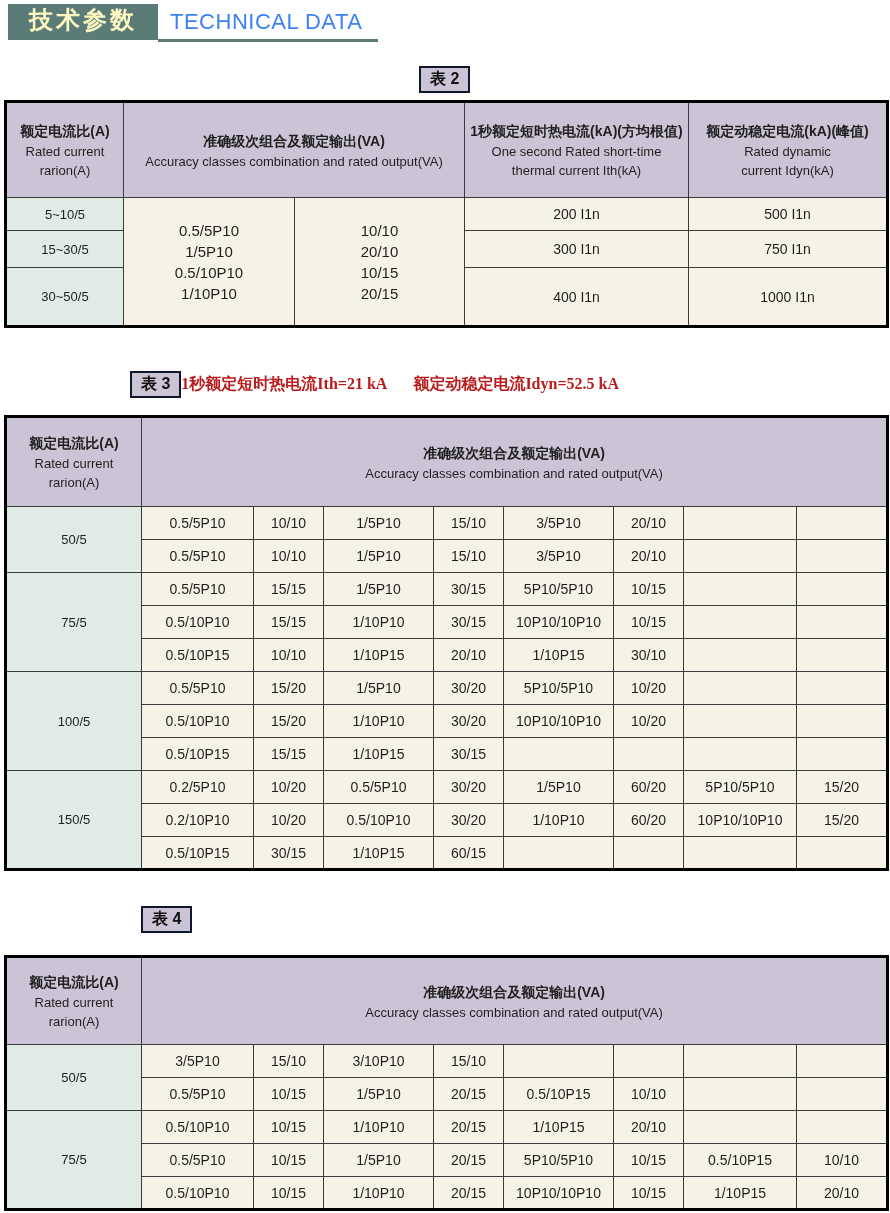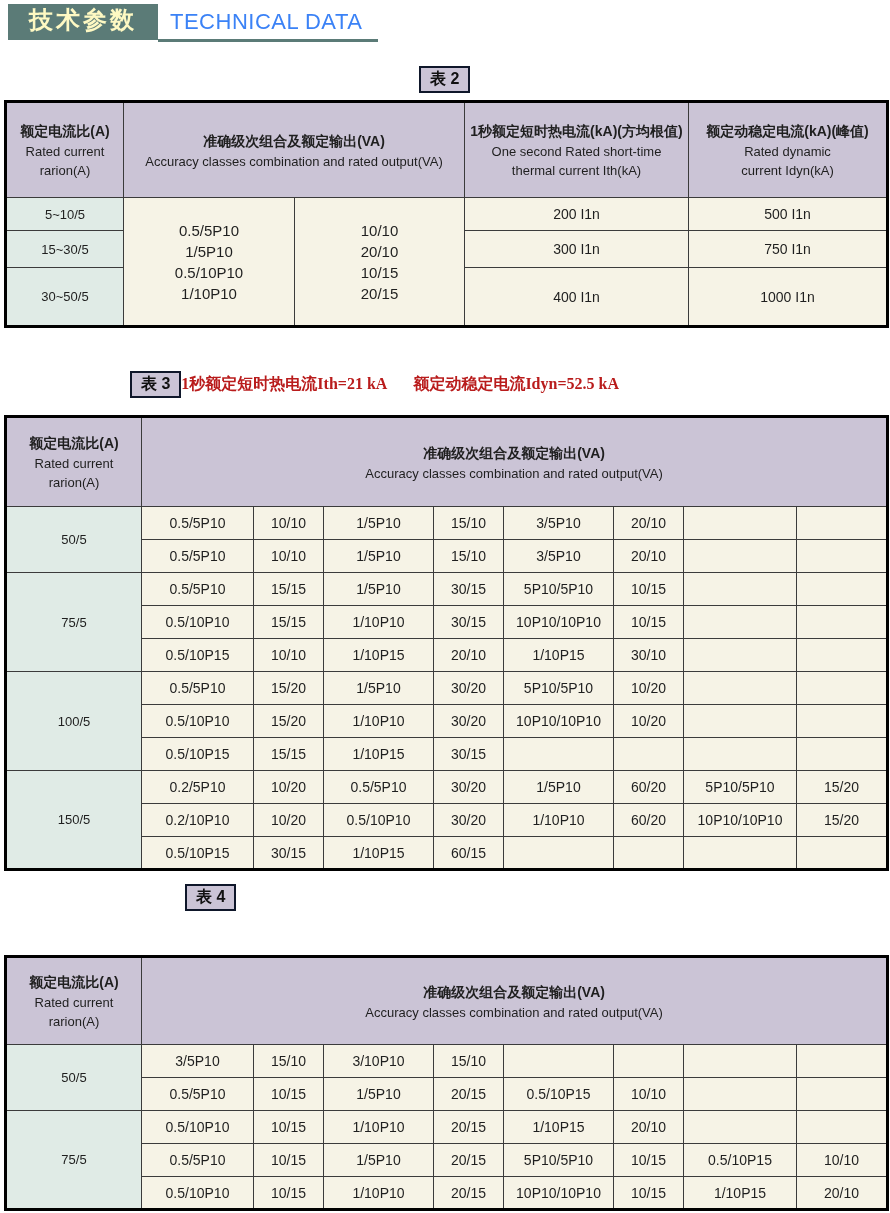--- a/index.html
+++ b/index.html
@@ -22,21 +22,21 @@
   }
   
   .badge{
     display:inline-block;background:#cbc4d6;border:2px solid #0f172a;
     border-radius:0;padding:1px 9px;font-size:16px;font-weight:bold;color:#111;
     white-space:nowrap;
   }
   .badge-t2{position:absolute;left:419px;top:66px;}
   .caption{position:absolute;display:flex;align-items:center;}
   .caption-t3{left:130px;top:371px;}
-  .caption-t4{left:141px;top:884px;gap:43px;margin-left:44px;}
+  .caption-t4{left:141px;top:906px;gap:43px;}
   .caption-text{font-size:16px;font-weight:600;color:#b91c1c;white-space:nowrap;font-family:Liberation Serif, serif;}
   .caption-text .gap{display:inline-block;width:26px;}
   
   table{border-collapse:collapse;table-layout:fixed;border:3px solid #000;}
   td{
     border:1px solid #3b3b3b;text-align:center;vertical-align:middle;
     font-size:14px;padding:0;overflow:hidden;
   }
   .t2{position:absolute;left:4px;top:100px;width:882px;}
   .t3{position:absolute;left:4px;top:415px;width:882px;}

